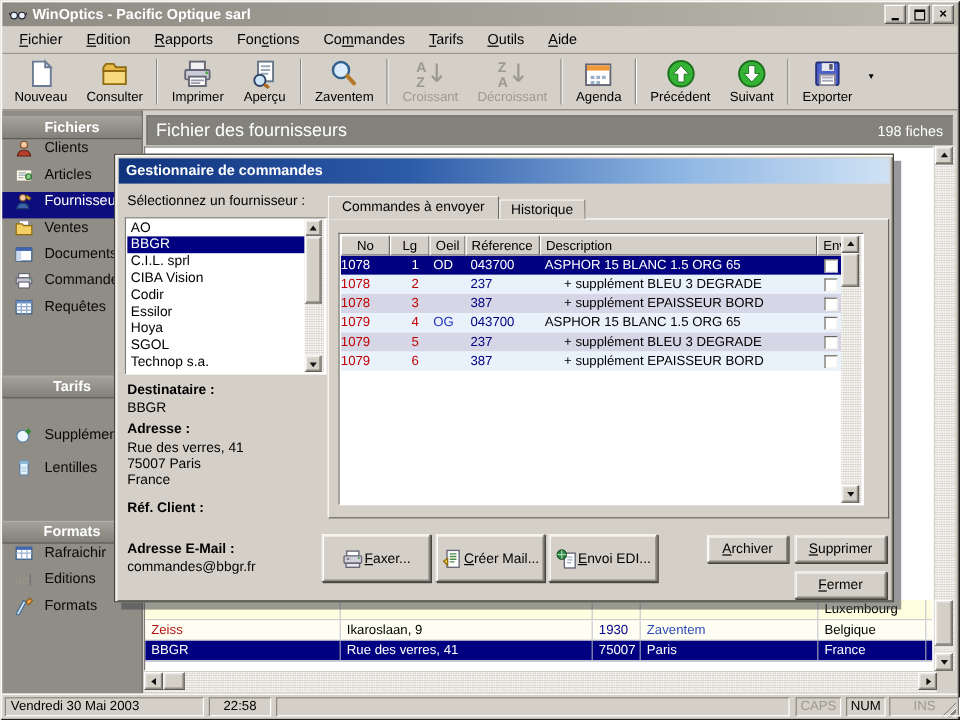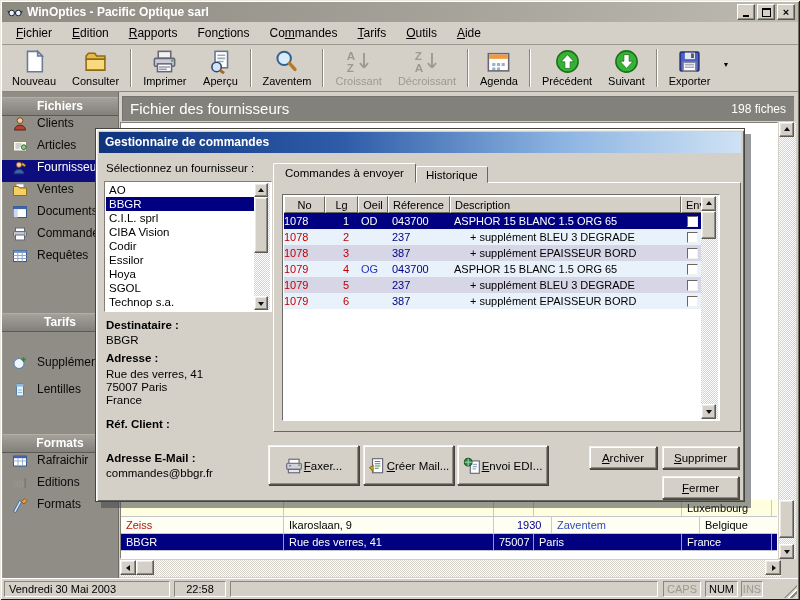--- a/index.html
+++ b/index.html
@@ -436,21 +436,21 @@
       <div class="brow" style="top: 377px;">
         <span class="bcell bc0" style="width: 163px;"></span>
         <span class="bcell bc1" style="width: 210px;"></span>
         <span class="bcell bc2" style="width: 40px;"></span>
         <span class="bcell bc3" style="width: 148px;"></span>
         <span class="bcell bc4" style="width: 90px;">Luxembourg</span>
       </div>
       <div class="brow" style="top: 394px;">
         <span class="bcell bc0" style="width: 163px;">Zeiss</span>
         <span class="bcell bc1" style="width: 210px;">Ikaroslaan, 9</span>
-        <span class="bcell bc2" style="width: 40px; margin-left: 18px;">1930</span>
+        <span class="bcell bc2" style="width: 40px;">1930</span>
         <span class="bcell bc3" style="width: 148px;">Zaventem</span>
         <span class="bcell bc4" style="width: 90px;">Belgique</span>
       </div>
       <div class="brow bsel" style="top: 411px;">
         <span class="bcell bc0" style="width: 163px;">BBGR</span>
         <span class="bcell bc1" style="width: 210px;">Rue des verres, 41</span>
         <span class="bcell bc2" style="width: 40px;">75007</span>
         <span class="bcell bc3" style="width: 148px;">Paris</span>
         <span class="bcell bc4" style="width: 90px;">France</span>
       </div>
@@ -477,21 +477,21 @@
   </div>
   <div id="hcorner"></div>
 
   <div id="statusbar">
     <div class="spanel" id="sb-date">Vendredi 30 Mai 2003</div>
     <div class="spanel" id="sb-time">22:58</div>
     <div class="spanel" id="sb-main"></div>
     <div id="grip"></div>
   <div class="spanel sind" style="left: 661px; width: 38px;">CAPS</div>
       <div class="spanel sind on" style="left: 703px; width: 33px;">NUM</div>
-      <div class="spanel sind" style="left: 739px; width: 22px;">INS</div>
+      <div class="spanel sind" style="left: 739px; width: 59px;">INS</div>
     </div>
 
   <div id="dialog">
     <div class="dlg-title">
       <span>Gestionnaire de commandes</span>
     </div>
     <div class="dlabel" id="lbl-select">Sélectionnez un fournisseur :</div>
 
     <div id="listbox">
       <div id="list-items">

